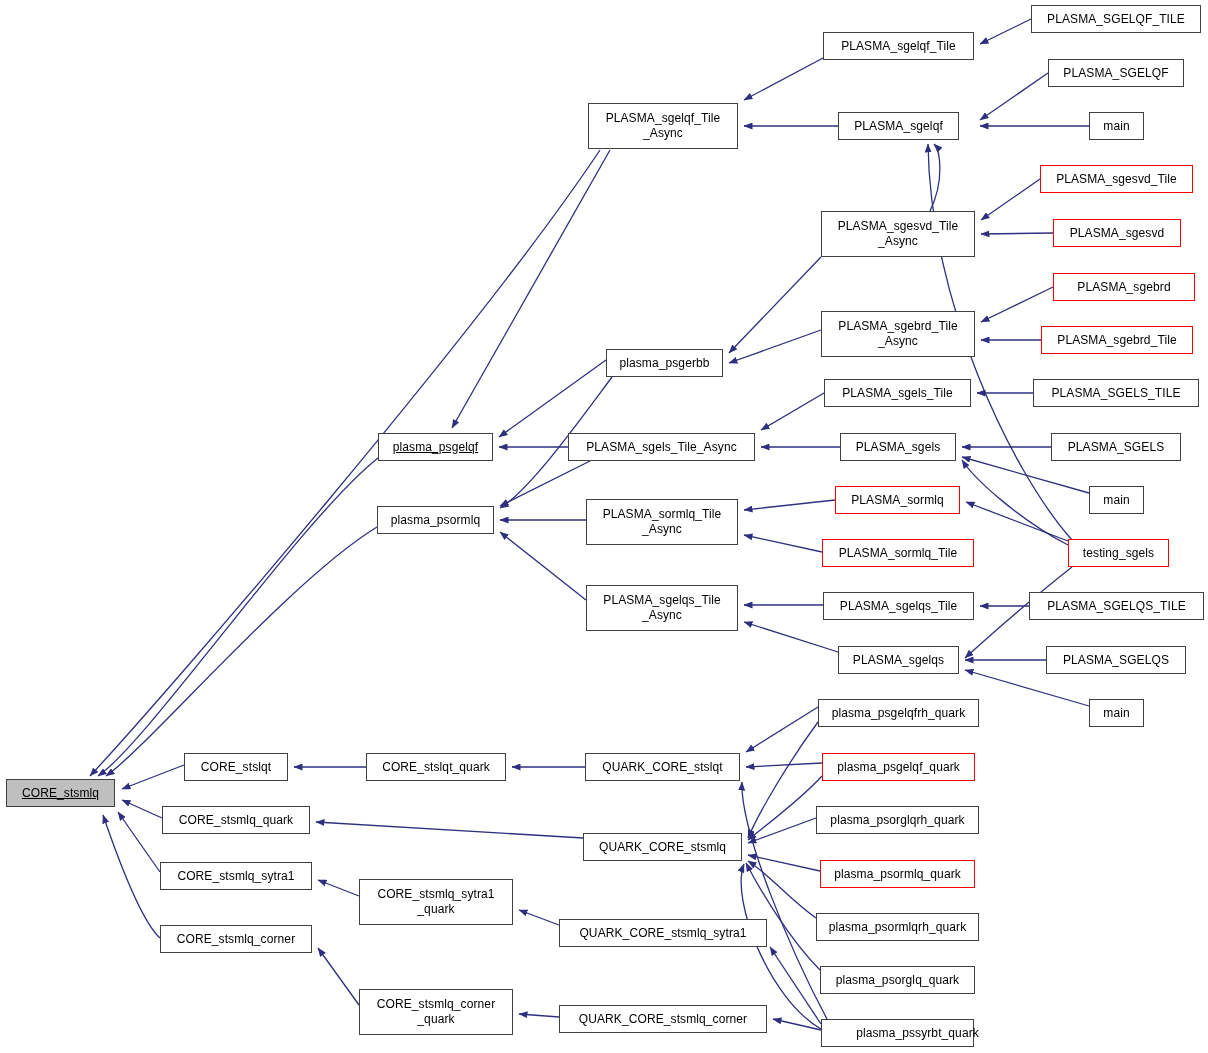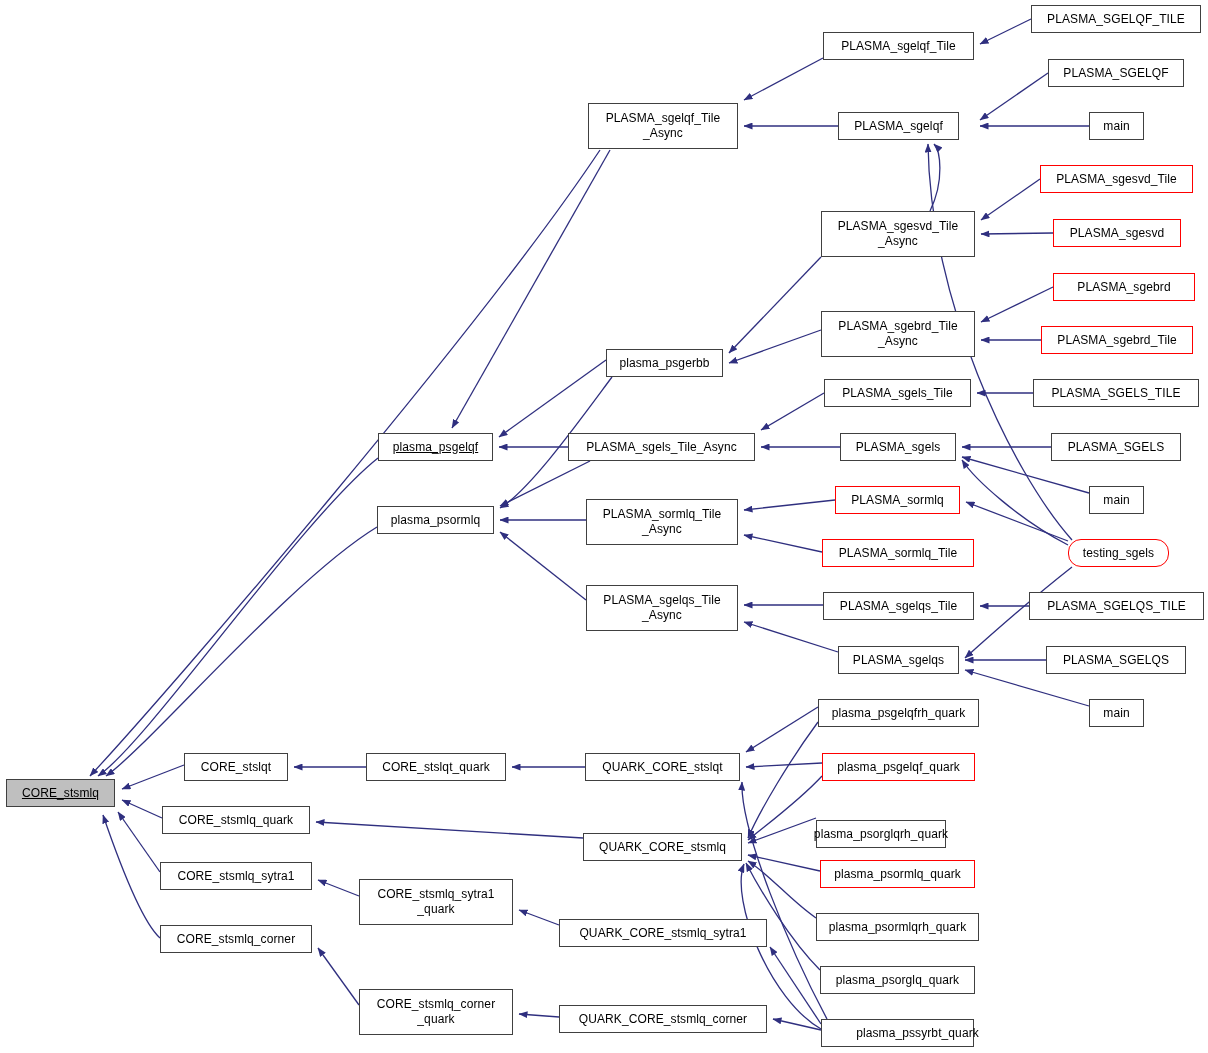--- a/index.html
+++ b/index.html
@@ -129,21 +129,21 @@
     <div class="node" style="left: 359px; top: 879px; width: 154px; height: 46px;">CORE_stsmlq_sytra1
 _quark</div>
     <div class="node" style="left: 359px; top: 989px; width: 154px; height: 46px;">CORE_stsmlq_corner
 _quark</div>
     <div class="node" style="left: 585px; top: 753px; width: 155px; height: 28px;">QUARK_CORE_stslqt</div>
     <div class="node" style="left: 583px; top: 833px; width: 159px; height: 28px;">QUARK_CORE_stsmlq</div>
     <div class="node" style="left: 559px; top: 919px; width: 208px; height: 28px;">QUARK_CORE_stsmlq_sytra1</div>
     <div class="node" style="left: 559px; top: 1005px; width: 208px; height: 28px;">QUARK_CORE_stsmlq_corner</div>
     <div class="node" style="left: 818px; top: 699px; width: 161px; height: 28px;">plasma_psgelqfrh_quark</div>
     <div class="node red" style="left: 822px; top: 753px; width: 153px; height: 28px;">plasma_psgelqf_quark</div>
-    <div class="node" style="left: 816px; top: 806px; width: 130px; height: 28px; margin-top: 14px;">plasma_psorglqrh_quark</div>
+    <div class="node" style="left: 816px; top: 806px; width: 163px; height: 28px;">plasma_psorglqrh_quark</div>
     <div class="node red" style="left: 820px; top: 860px; width: 155px; height: 28px;">plasma_psormlq_quark</div>
     <div class="node" style="left: 816px; top: 913px; width: 163px; height: 28px;">plasma_psormlqrh_quark</div>
     <div class="node" style="left: 820px; top: 966px; width: 155px; height: 28px;">plasma_psorglq_quark</div>
     <div class="node" style="left: 821px; top: 1019px; width: 153px; height: 28px; padding-left: 40px;">plasma_pssyrbt_quark</div>
     <div class="node" style="left: 1089px; top: 699px; width: 55px; height: 28px;">main</div>
     <div class="node" style="left: 378px; top: 433px; width: 115px; height: 28px; text-decoration: underline;">plasma_psgelqf</div>
     <div class="node" style="left: 377px; top: 506px; width: 117px; height: 28px;">plasma_psormlq</div>
     <div class="node" style="left: 606px; top: 349px; width: 117px; height: 28px;">plasma_psgerbb</div>
     <div class="node" style="left: 588px; top: 103px; width: 150px; height: 46px;">PLASMA_sgelqf_Tile
 _Async</div>
@@ -167,17 +167,17 @@
     <div class="node" style="left: 1031px; top: 5px; width: 170px; height: 28px;">PLASMA_SGELQF_TILE</div>
     <div class="node" style="left: 1048px; top: 59px; width: 136px; height: 28px;">PLASMA_SGELQF</div>
     <div class="node" style="left: 1089px; top: 112px; width: 55px; height: 28px;">main</div>
     <div class="node red" style="left: 1040px; top: 165px; width: 153px; height: 28px;">PLASMA_sgesvd_Tile</div>
     <div class="node red" style="left: 1053px; top: 219px; width: 128px; height: 28px;">PLASMA_sgesvd</div>
     <div class="node red" style="left: 1053px; top: 273px; width: 142px; height: 28px;">PLASMA_sgebrd</div>
     <div class="node red" style="left: 1041px; top: 326px; width: 152px; height: 28px;">PLASMA_sgebrd_Tile</div>
     <div class="node" style="left: 1033px; top: 379px; width: 166px; height: 28px;">PLASMA_SGELS_TILE</div>
     <div class="node" style="left: 1051px; top: 433px; width: 130px; height: 28px;">PLASMA_SGELS</div>
     <div class="node" style="left: 1089px; top: 486px; width: 55px; height: 28px;">main</div>
-    <div class="node red" style="left: 1068px; top: 539px; width: 101px; height: 28px; border-radius: 13px;">testing_sgels</div>
+    <div class="node red" style="left: 1068px; top: 539px; width: 101px; height: 28px;">testing_sgels</div>
     <div class="node" style="left: 1029px; top: 592px; width: 175px; height: 28px;">PLASMA_SGELQS_TILE</div>
     <div class="node" style="left: 1046px; top: 646px; width: 140px; height: 28px;">PLASMA_SGELQS</div>
     <div class="node" style="left: 1089px; top: 699px; width: 55px; height: 28px;">main</div>
   </div>
 
 </body></html>

